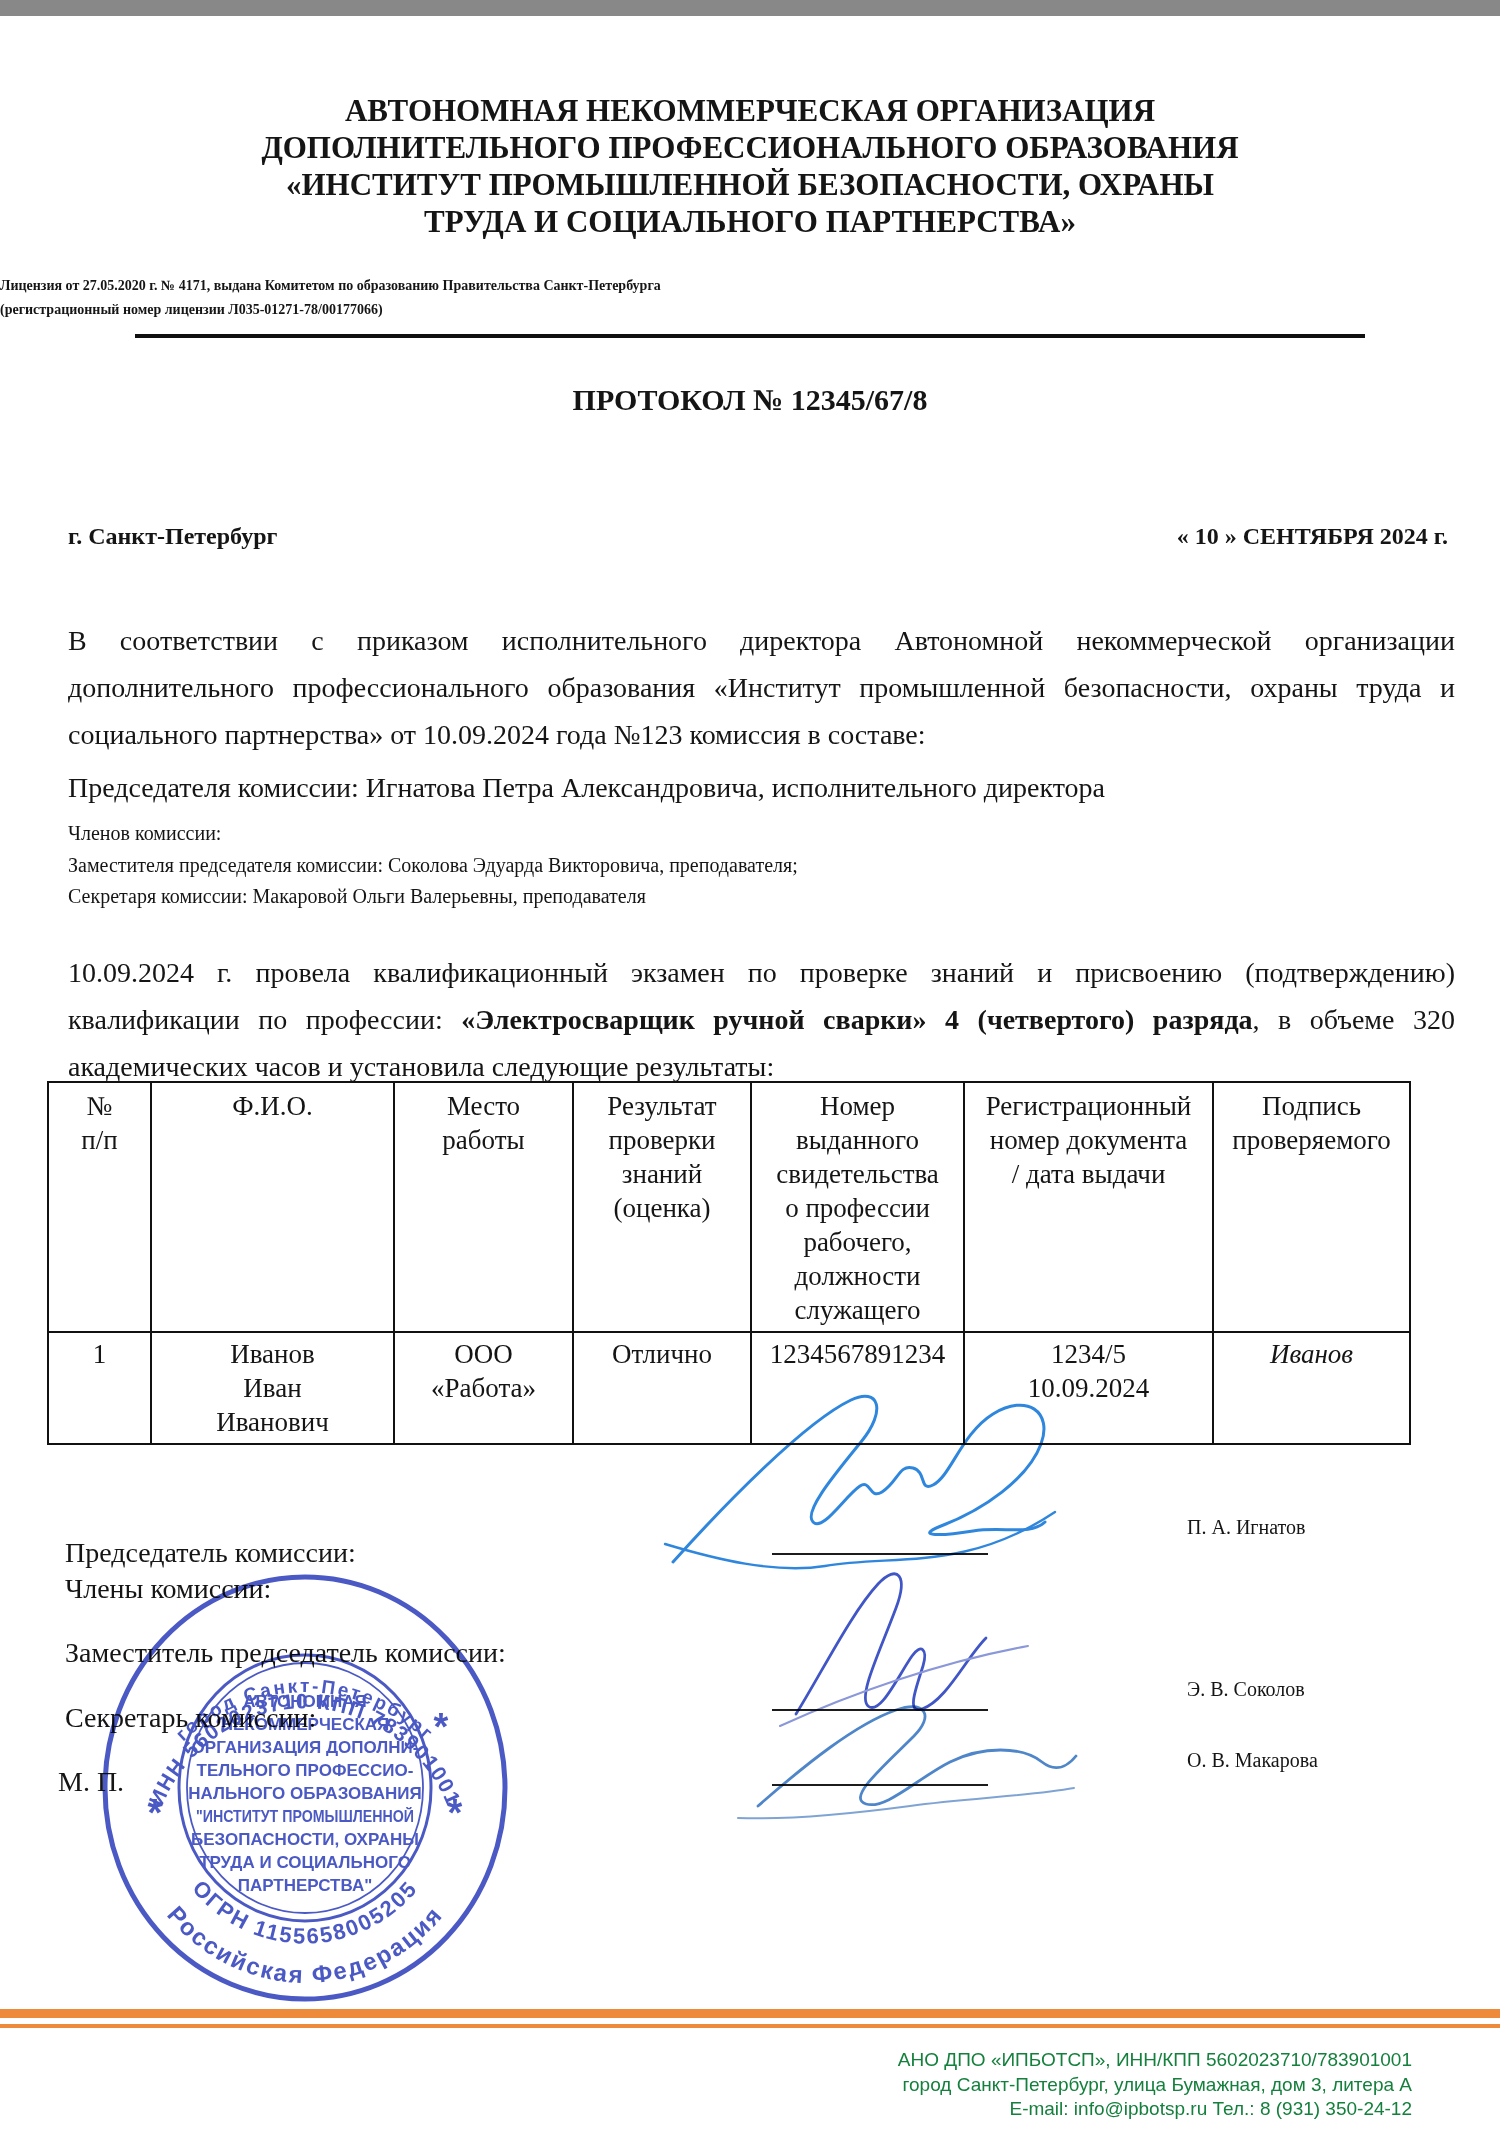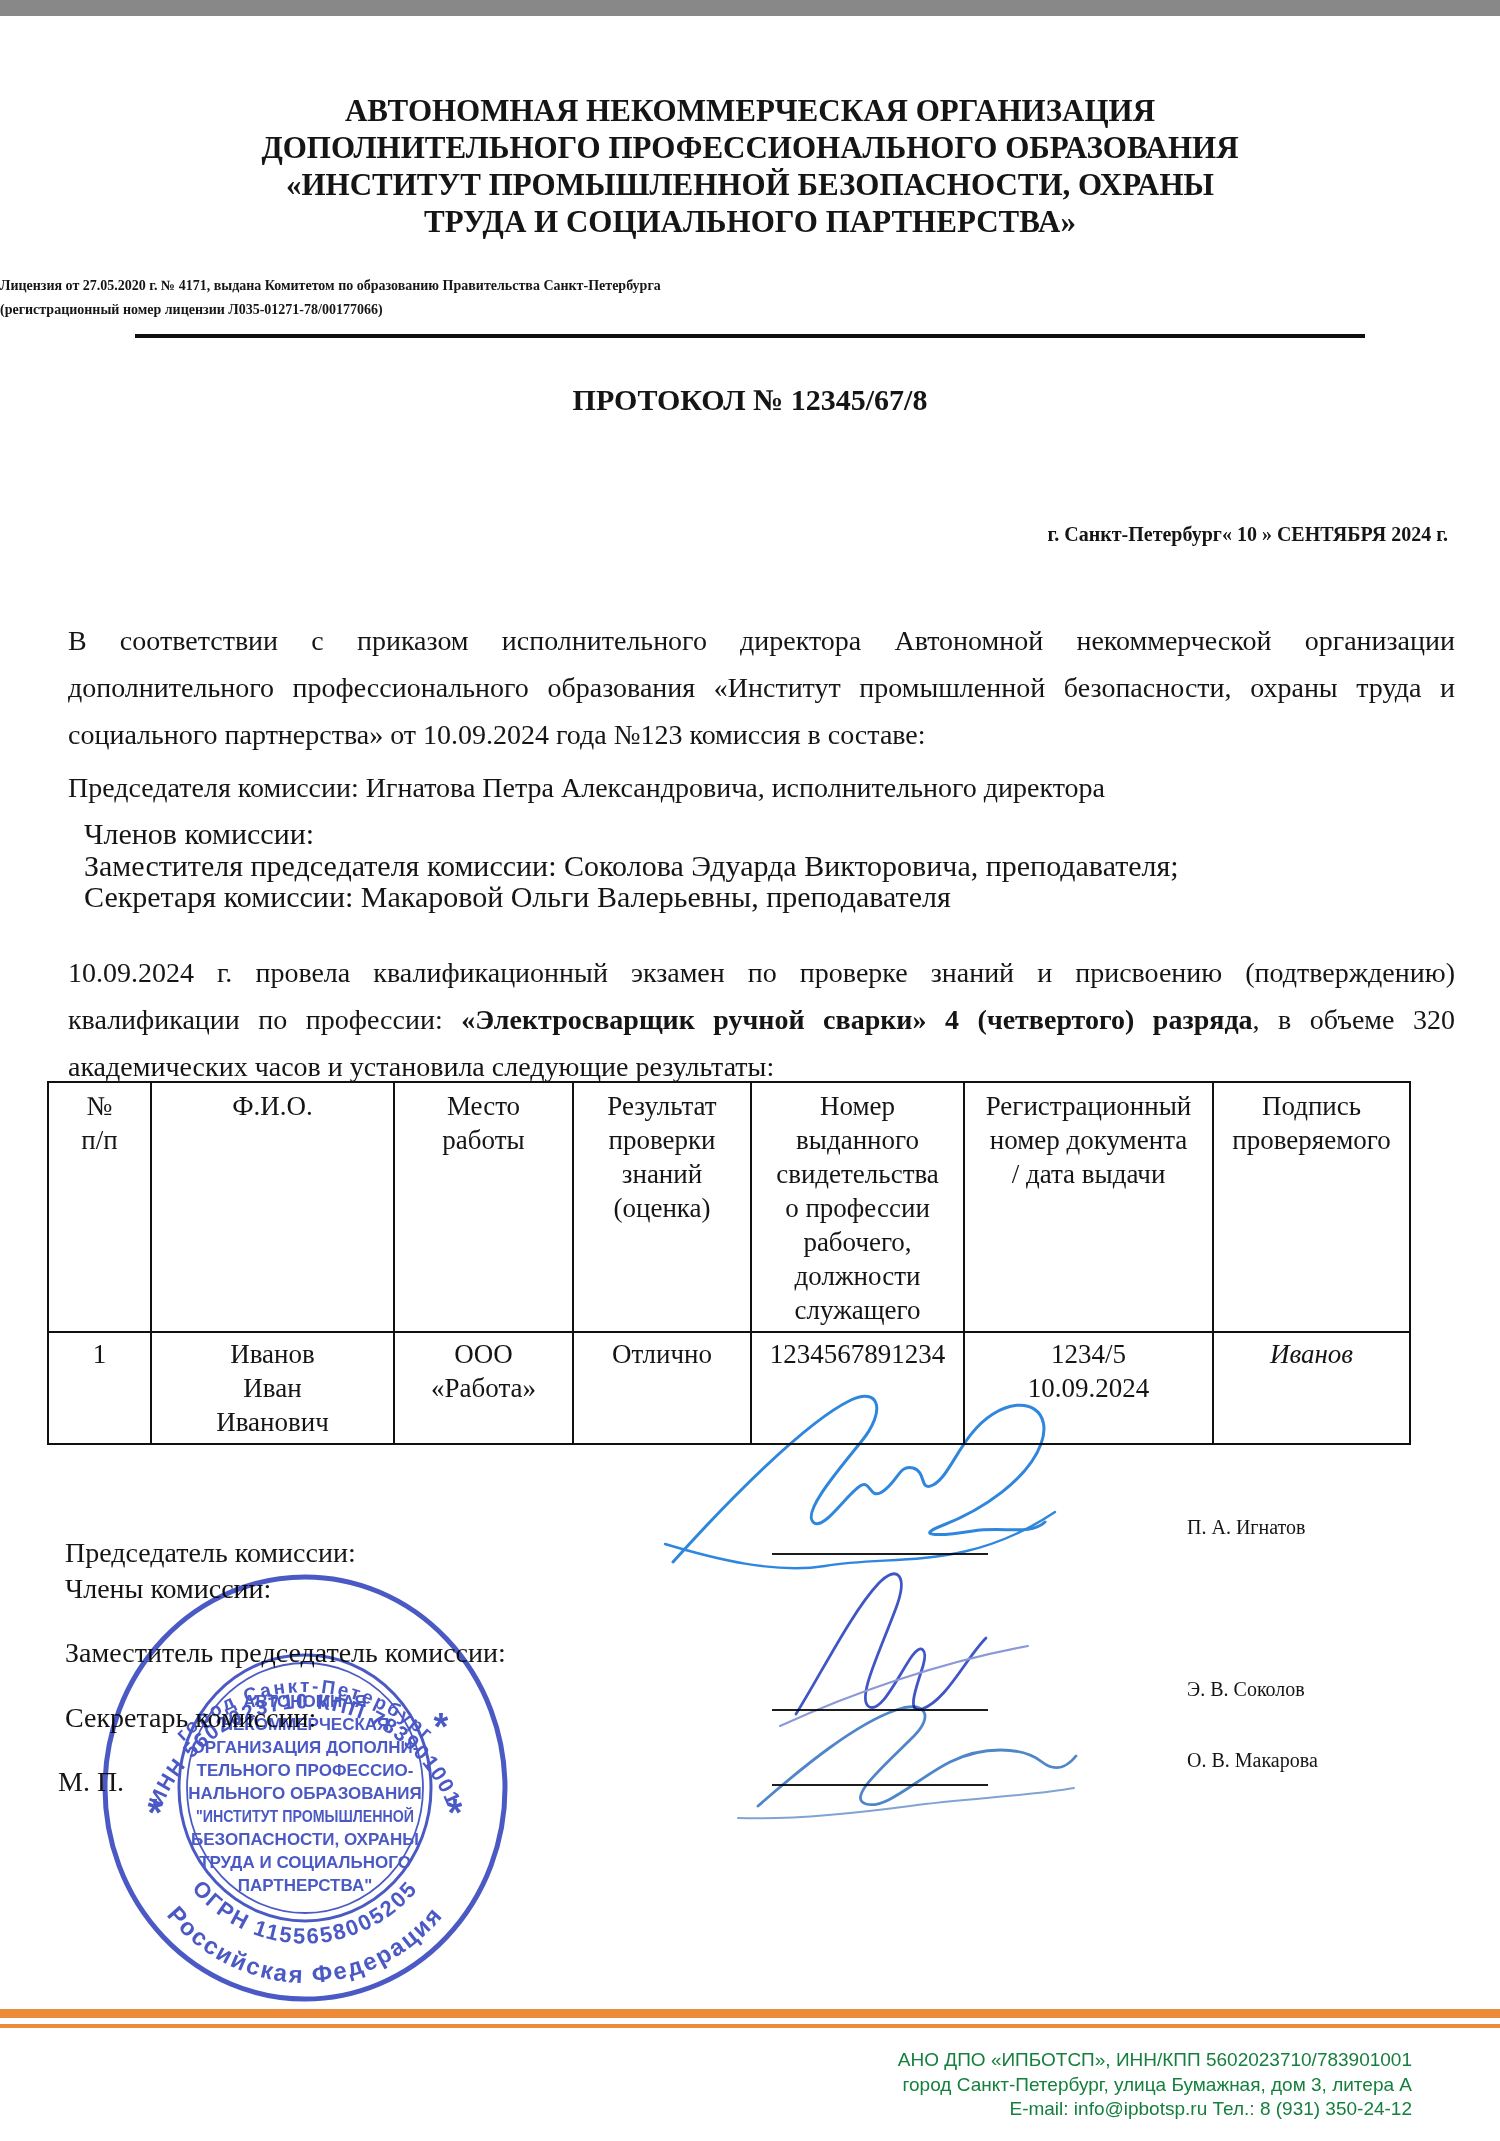--- a/index.html
+++ b/index.html
@@ -9,25 +9,25 @@
     margin:16px auto;
   }
   .abs{position:absolute;}
   .pre{white-space:pre-line;}
   .bold{font-weight:700;}
   .org-name{top:76px;left:0;width:1500px;font-size:31px;line-height:37px;font-weight:700;text-align:center;}
   .license{top:258px;left:0;width:1500px;font-size:14px;line-height:23.5px;font-weight:700;}
   .hr-main{top:318px;left:135px;width:1230px;height:4px;background:#101010;}
   .protocol-no{top:366px;left:0;width:1500px;font-size:30px;line-height:36px;font-weight:700;text-align:center;}
   .protocol-subject{top:402px;left:0;width:1500px;font-size:29px;line-height:35px;font-weight:700;text-align:center;}
-  .meta-row{top:507px;left:68px;width:1380px;display:flex;justify-content:flex-end;font-size:20px;font-weight:700;}
+  .meta-row{top:507px;left:68px;width:1380px;display:flex;justify-content:space-between;font-size:24px;font-weight:700;}
   .p-body{left:68px;width:1387px;font-size:28px;line-height:47px;text-align:justify;}
   .p1{top:601px;}
   .chairman-line{top:756px;left:68px;width:1387px;font-size:28px;}
-  .members-block{top:802px;left:84px;width:1387px;font-size:30px;line-height:31.5px;}
+  .members-block{top:802px;left:68px;width:1387px;font-size:20px;line-height:31.5px;}
   .p2{top:933px;}
   table.results{
     position:absolute;top:1065px;left:47px;width:1362px;border-collapse:collapse;table-layout:fixed;
     font-size:27px;line-height:34px;
   }
   table.results td{border:2px solid #111;vertical-align:top;padding:4px 6px;text-align:center;}
   table.results .hdr td{padding-top:6px;}
   td.fio{text-align:left;padding-left:12px;}
   td.sig-cell{font-style:italic;}
   .sig-label{left:65px;font-size:28px;}

